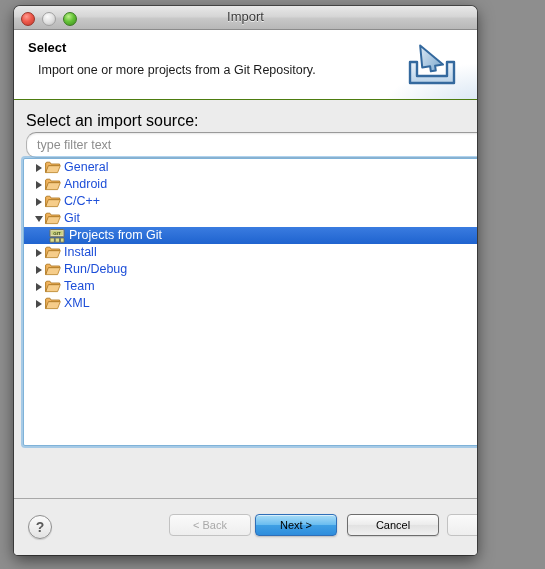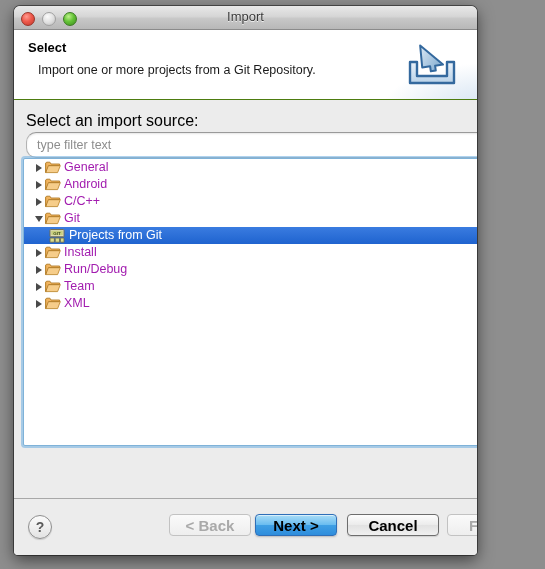--- a/index.html
+++ b/index.html
@@ -129,21 +129,21 @@
     border: 1px solid #7fb2d8;
     border-radius: 2px;
     box-shadow: 0 0 0 2px rgba(110,175,225,0.55);
     overflow: hidden;
   }
   .row {
     display: flex;
     align-items: center;
     height: 17px;
     font-size: 12.5px;
-    color: #a21caf;
+    color: #1d4ed8;
     white-space: nowrap;
   }
   .row.selected {
     background: #2b6cd4;
     background: linear-gradient(to bottom, #3a7ce0 0%, #1f63cf 100%);
     color: #ffffff;
   }
   .row.depth0 { padding-left: 8px; }
   .row.depth1 { padding-left: 8px; }
 
@@ -200,22 +200,22 @@
     cursor: default;
     font-family: "Liberation Sans", sans-serif;
   }
   .btn {
     position: absolute;
     top: 15px;
     height: 22px;
     box-sizing: border-box;
     border-radius: 4px;
     font-family: "Liberation Sans", sans-serif;
-    font-size: 15px;
-    font-weight: bold;
+    font-size: 11px;
+    font-weight: normal;
     display: flex; align-items: center; justify-content: center;
     cursor: default;
     border: 1px solid #9b9b9b;
     background: linear-gradient(to bottom, #fdfdfd 0%, #ebebeb 50%, #e2e2e2 51%, #f0f0f0 100%);
     box-shadow: 0 1px 1px rgba(0,0,0,0.12);
     color: #000;
   }
   .btn.disabled {
     color: #a9a9a9;
     border-color: #c2c2c2;

